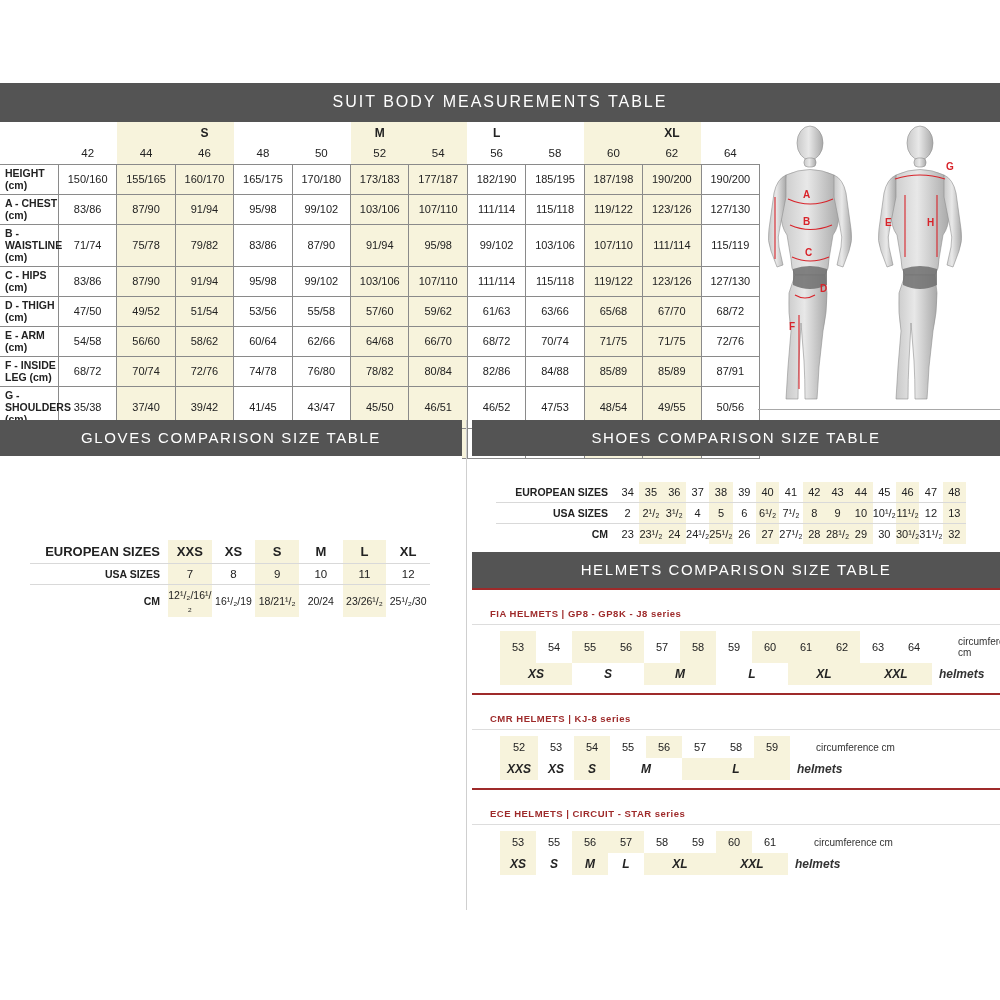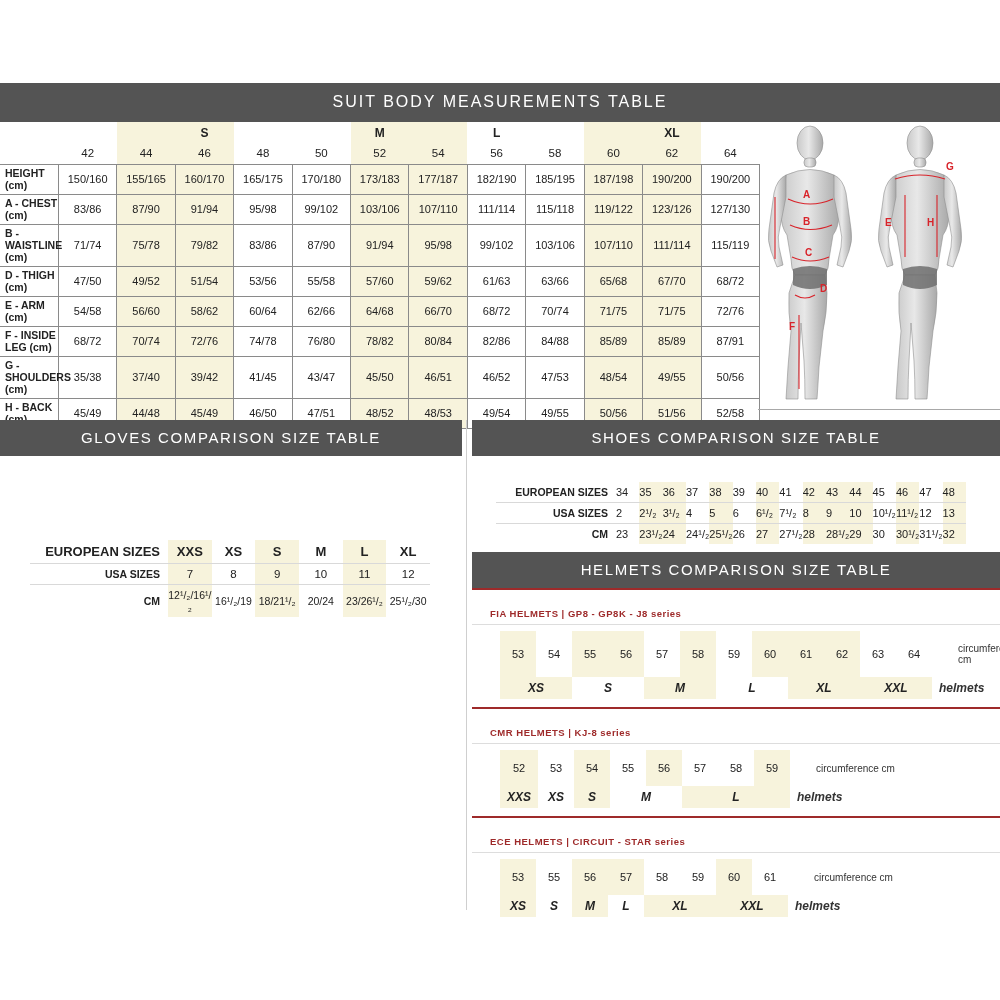--- a/index.html
+++ b/index.html
@@ -89,33 +89,33 @@
     border-bottom:1px solid #d9d9d9;
   }
   table.gloves tr.sizes td{font-weight:bold;font-size:13px;border-bottom:1px solid #d9d9d9;}
   table.gloves tr.cm td{border-bottom:none;font-size:10.5px;}
 
   
   table.shoes{
     border-collapse:collapse;width:470px;font-size:11px;table-layout:fixed;
     margin:26px 0 0 24px;
   }
-  table.shoes td{padding:4px 0;}
+  table.shoes td{text-align:center;padding:4px 0;}
   table.shoes td.lbl{text-align:right;font-weight:bold;font-size:10.5px;padding-right:8px;width:112px;}
   table.shoes tr.sep td{border-bottom:1px solid #d9d9d9;height:0;padding:0;}
 
   
   .helmet-block{margin:0 0 0 0;}
   .helmet-sub{
     background:#fff;border-top:2px solid #9e2a2a;border-bottom:1px solid #ddd;
     color:#9e2a2a;font-size:9.5px;font-weight:bold;letter-spacing:.5px;
     padding:18px 0 5px 18px;
   }
   table.helm{border-collapse:collapse;font-size:11px;margin:6px 0 8px 28px;}
-  table.helm td{text-align:center;padding:12px 7px;min-width:22px;}
+  table.helm td{text-align:center;padding:5px 7px;min-width:22px;}
   table.helm td.note{text-align:left;padding-left:26px;font-size:10px;color:#333;min-width:0;}
   table.helm tr.sizes td{font-style:italic;font-weight:bold;font-size:12px;padding:4px 7px;}
 </style>
 </head>
 <body>
 
 <div class="page">
 
   <div class="suit-sec">
     <div class="banner">SUIT BODY MEASUREMENTS TABLE</div>
@@ -192,20 +192,35 @@
             <td class="hl">79/82</td>
             <td>83/86</td>
             <td>87/90</td>
             <td class="hl">91/94</td>
             <td class="hl">95/98</td>
             <td>99/102</td>
             <td>103/106</td>
             <td class="hl">107/110</td>
             <td class="hl">111/114</td>
             <td>115/119</td>
+          </tr>
+          <tr>
+            <td class="rowhdr">C - HIPS (cm)</td>
+            <td>83/86</td>
+            <td class="hl">87/90</td>
+            <td class="hl">91/94</td>
+            <td>95/98</td>
+            <td>99/102</td>
+            <td class="hl">103/106</td>
+            <td class="hl">107/110</td>
+            <td>111/114</td>
+            <td>115/118</td>
+            <td class="hl">119/122</td>
+            <td class="hl">123/126</td>
+            <td>127/130</td>
           </tr>
           <tr>
             <td class="rowhdr">D - THIGH (cm)</td>
             <td>47/50</td>
             <td class="hl">49/52</td>
             <td class="hl">51/54</td>
             <td>53/56</td>
             <td>55/58</td>
             <td class="hl">57/60</td>
             <td class="hl">59/62</td>

